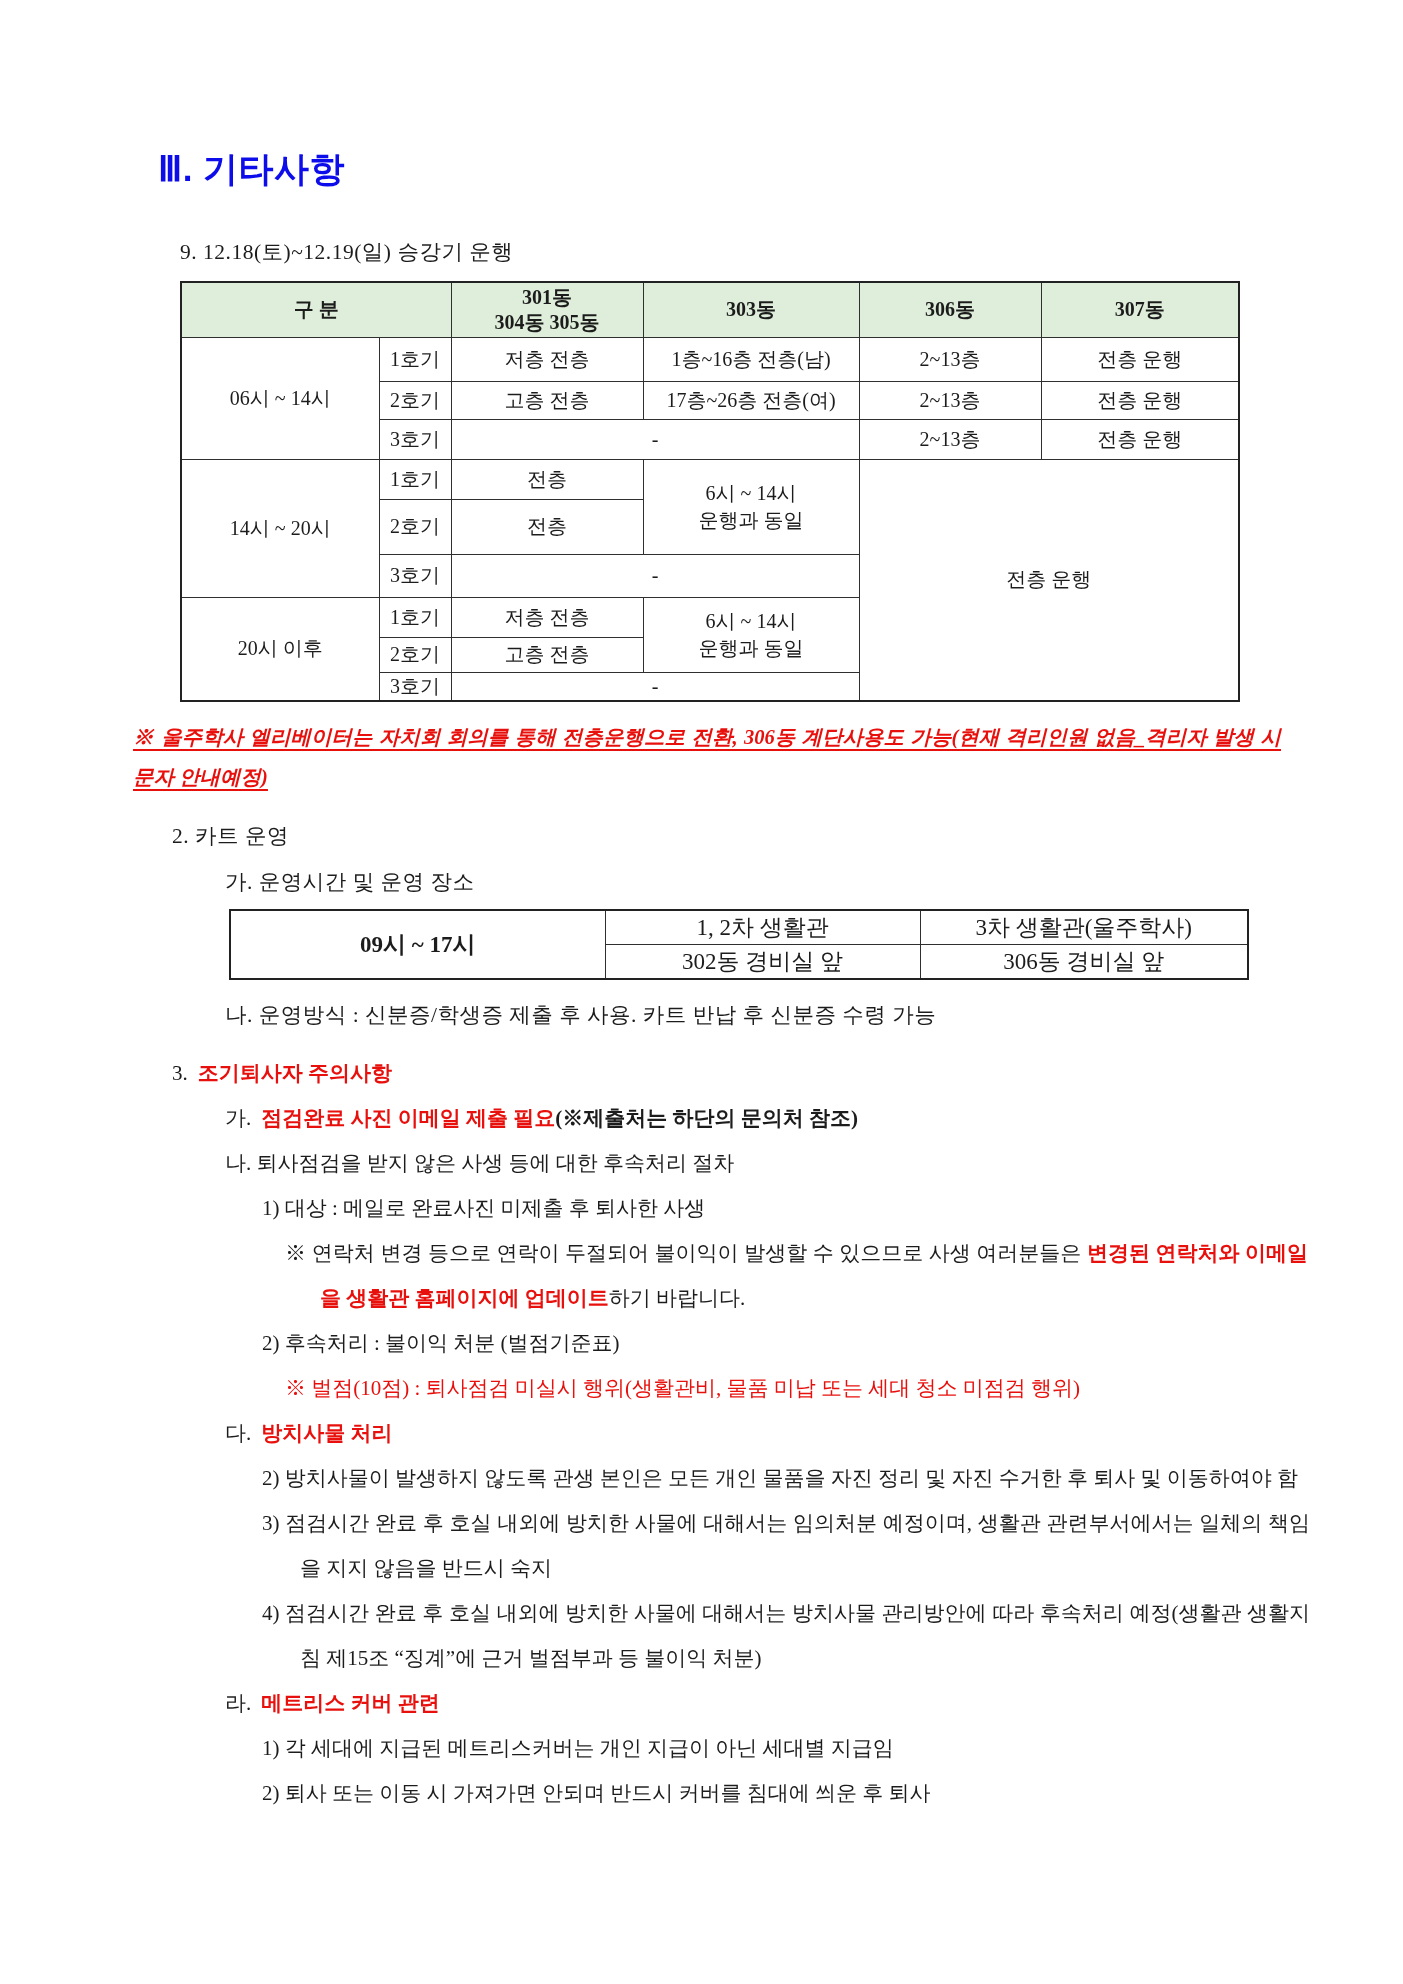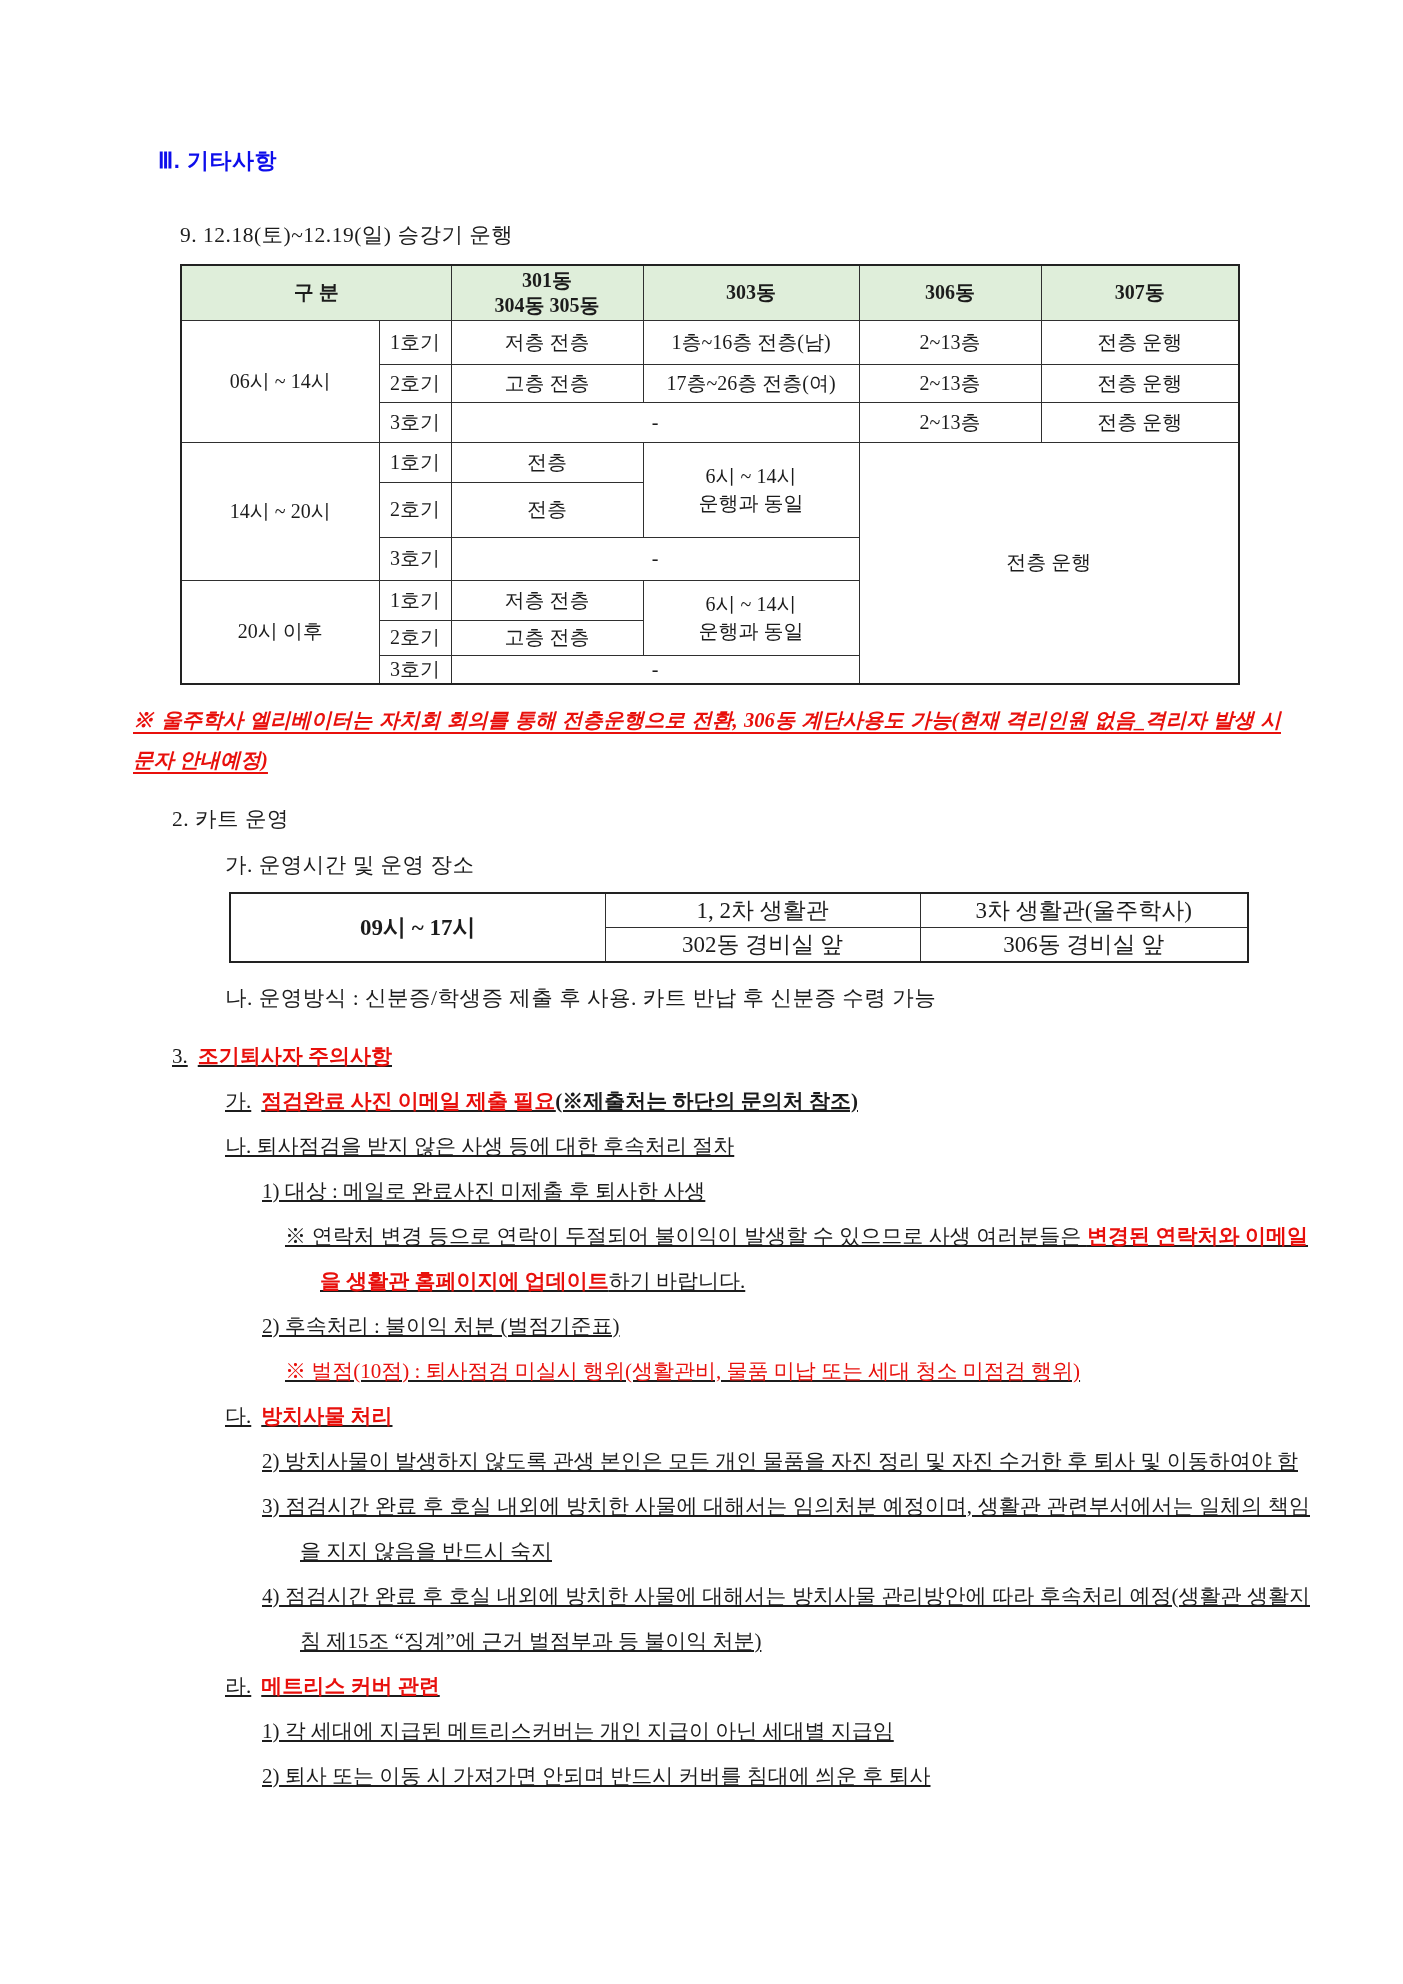--- a/index.html
+++ b/index.html
@@ -8,21 +8,21 @@
     width: 1403px;
     height: 1984px;
     background: #ffffff;
     font-family: "Liberation Serif", serif;
     color: #1c1c1c;
     overflow: hidden;
   }
   .title {
     margin: 146px 0 0 158px;
     font-family: "Liberation Sans", sans-serif;
-    font-size: 22px;
+    font-size: 35px;
     font-weight: bold;
     color: #0d0deb;
     letter-spacing: 0.5px;
   }
   .h1 {
     margin: 44px 0 0 180px;
     font-size: 21.5px;
     letter-spacing: 0.5px;
   }
   
@@ -71,21 +71,21 @@
     font-size: 23px;
     border: 2.2px solid #222;
   }
   table.cart td {
     border: 1.6px solid #2f2f2f;
     text-align: center;
     vertical-align: middle;
   }
   .bold { font-weight: bold; }
   
-  .list { font-size: 21px; line-height: 45px; text-decoration: underline; }
+  .list { font-size: 21px; line-height: 45px; }
   .l1 { margin-left: 172px; }
   .l2 { margin-left: 225px; }
   .l3 { margin-left: 262px; padding-left: 38px; text-indent: -38px; width: 1010px; text-align: justify; }
   .l4 { margin-left: 285px; padding-left: 35px; text-indent: -35px; width: 988px;  text-align: justify; }
   .mt { margin-top: 22px; }
   .red  { color: #e8100c; }
   .redb { color: #e8100c; font-weight: bold; }
   .lbl { margin-right: 10px; }
 </style>
 </head>

